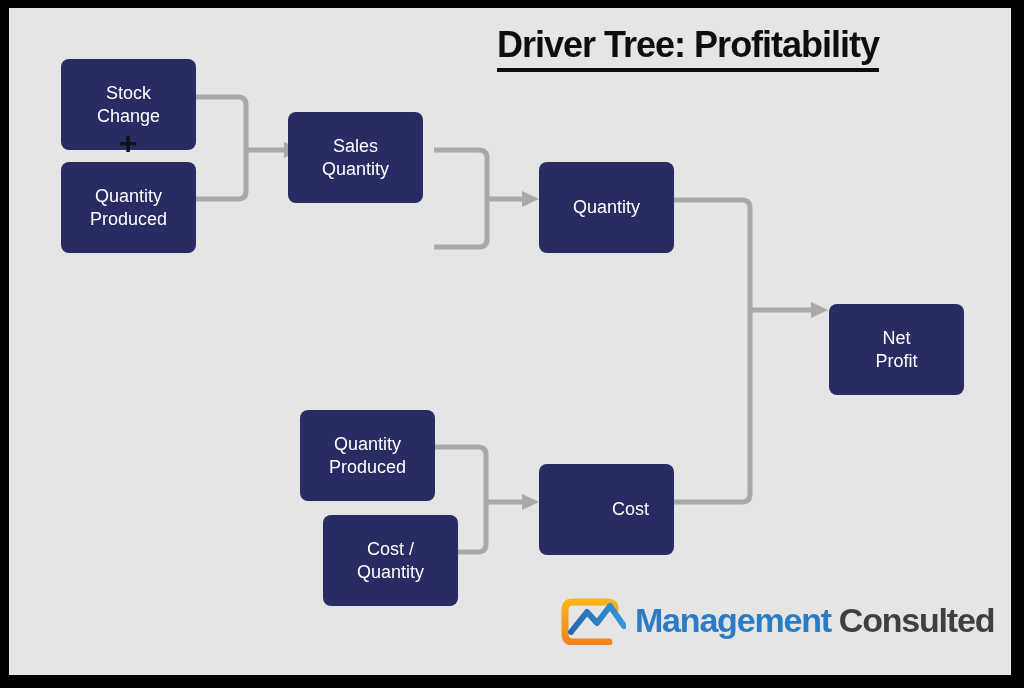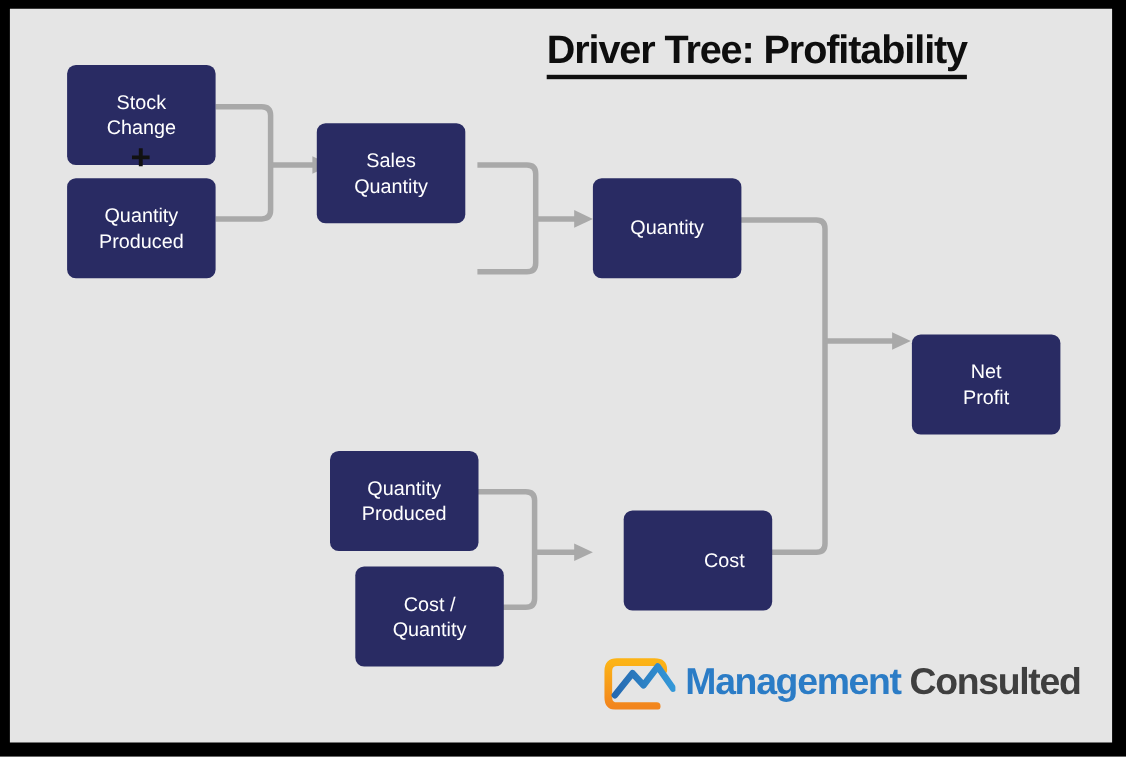--- a/index.html
+++ b/index.html
@@ -49,21 +49,21 @@
     box-sizing: border-box;
   }
   .node-stock-change            { left: 61px;  top: 59px;  }
   .node-quantity-produced-top   { left: 61px;  top: 162px; }
   .node-sales-quantity          { left: 288px; top: 112px; }
   .node-price                   { left: 300px; top: 209px; }
   .node-revenue                 { left: 539px; top: 162px; }
   .node-net-profit              { left: 829px; top: 273px; margin-top: 31px; }
   .node-quantity-produced-bottom{ left: 300px; top: 410px; }
   .node-cost-quantity           { left: 300px; top: 515px; margin-left: 23px; }
-  .node-cost                    { left: 567px; top: 464px; padding-left: 48px; }
+  .node-cost                    { left: 539px; top: 464px; padding-left: 48px; }
   .plus-operator {
     position: absolute;
     left: 104px;
     top: 127px;
     width: 48px;
     text-align: center;
     font-size: 32px;
     font-weight: bold;
     color: #111111;
     line-height: 1;
@@ -77,21 +77,21 @@
     font-weight: bold;
     letter-spacing: -1px;
     color: #0e0e0e;
     border-bottom: 4px solid #0e0e0e;
     padding-bottom: 2px;
     display: inline-block;
     white-space: nowrap;
   }
   .logo {
     position: absolute;
-    left: 546px;
+    left: 558px;
     top: 595px;
     display: flex;
     align-items: center;
     gap: 9px;
   }
   .logo-text {
     font-size: 34px;
     font-weight: bold;
     letter-spacing: -1.2px;
     white-space: nowrap;

